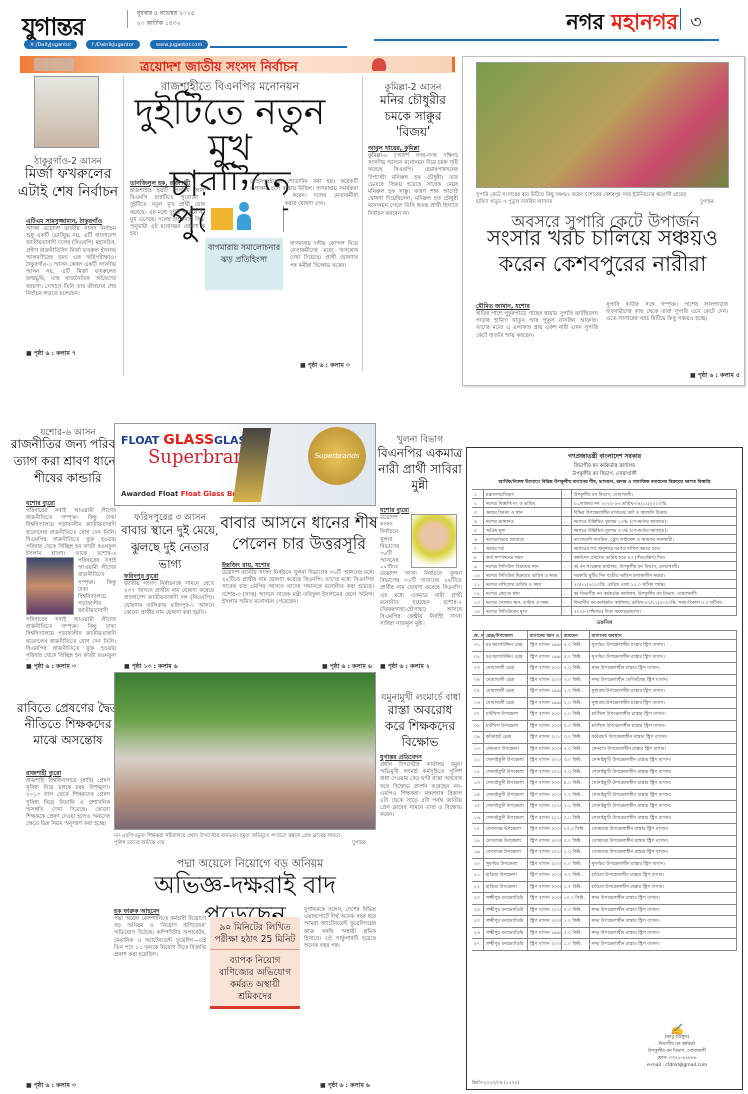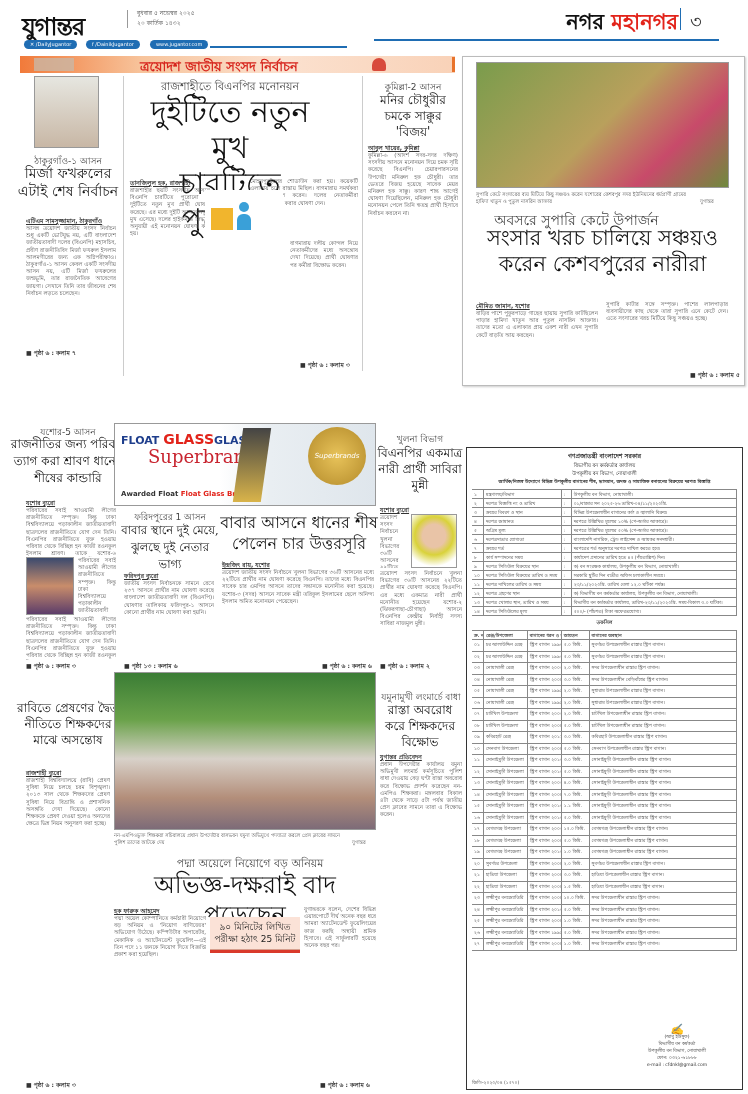--- a/index.html
+++ b/index.html
@@ -49,79 +49,80 @@
 <div class="abs page-sep"></div>
 <div class="abs page-no">৩</div>
 
 <div class="abs banner"></div>
 <div class="abs" style="left:34px;top:58px;width:40px;height:13px;background:#c9b7a5;opacity:.8"></div>
 <div class="abs banner-text">ত্রয়োদশ জাতীয় সংসদ নির্বাচন</div>
 <div class="abs" style="left:372px;top:58px;width:14px;height:13px;background:#d84a3c;border-radius:7px 7px 2px 2px"></div>
 <div class="abs banner-accent"></div>
 
 <div class="abs photo" style="left:34px;top:76px;width:65px;height:72px;background:linear-gradient(#e6e6e0,#c8b7a5)"></div>
-<div class="abs kicker" style="left:18px;top:154px;width:100px">ঠাকুরগাঁও-১ আসন</div>
+<div class="abs kicker" style="left:18px;top:154px;width:100px">ঠাকুরগাঁও-2 আসন</div>
 <div class="abs hd" style="left:14px;top:164px;width:108px;font-size:14px;line-height:18px">মির্জা ফখরুলের এটাই শেষ নির্বাচন</div>
 <div class="abs byline" style="left:26px;top:216px;width:90px">এটিএম সামসুজ্জামান, ঠাকুরগাঁও</div>
 <div class="abs body" style="left:26px;top:225px;width:90px;height:120px;overflow:hidden">আসন্ন ত্রয়োদশ জাতীয় সংসদ নির্বাচন শুধু একটি ভোটযুদ্ধ নয়, এটি বাংলাদেশ জাতীয়তাবাদী দলের (বিএনপি) মহাসচিব, প্রবীণ রাজনীতিবিদ মির্জা ফখরুল ইসলাম আলমগীরের জন্য এক অগ্নিপরীক্ষাও। ঠাকুরগাঁও-১ আসন কেবল একটি সংসদীয় আসন নয়, এটি মির্জা ফখরুলের জন্মভূমি, তার রাজনৈতিক আবেগের জায়গা। সেখানে তিনি তার জীবনের শেষ নির্বাচন লড়তে চলেছেন।</div>
 <div class="abs jump" style="left:26px;top:348px">■ পৃষ্ঠা ৬ : কলাম ৭</div>
 <div class="abs vline" style="left:123px;top:76px;height:300px"></div>
 
 <div class="abs kicker" style="left:150px;top:78px;width:160px;font-size:11px">রাজশাহীতে বিএনপির মনোনয়ন</div>
-<div class="abs hd" style="left:130px;top:94px;width:200px;font-size:30px;line-height:36px">
+<div class="abs hd" style="left:130px;top:94px;width:200px;font-size:36px;line-height:36px">
     <div>দুইটিতে নতুন মুখ</div>
     <div>চারটিতে পুরোনো</div>
   </div>
 <div class="abs byline" style="left:130px;top:178px">তানজিলুল হক, রাজশাহী</div>
 <div class="abs body" style="left:130px;top:187px;width:80px;height:190px;overflow:hidden">রাজশাহীর ছয়টি সংসদীয় আসনে বিএনপি চারটিতে পুরোনো ও দুইটিতে নতুন মুখ প্রার্থী ঘোষণা করেছে। এর মধ্যে দুইটি আসনে নতুন মুখ এসেছে। দলের হাইকমান্ড সিদ্ধান্ত অনুযায়ী এই মনোনয়ন ঘোষণা করা হয়।</div>
 <div class="abs body" style="left:250px;top:178px;width:108px;height:60px;overflow:hidden">মোহনপুরইলের শোডাউন করা হয়। কয়েকটি এলাকায় চলে রাস্তায় মিছিল। বাগমারায় সমর্থকরা আনন্দ মিছিল করেন। দলের নেতাকর্মীরা একযোগে কাজ করার ঘোষণা দেন।</div>
 <div class="abs" style="left:205px;top:190px;width:78px;height:100px;background:#fff">
   <div style="height:48px;background:#fff;position:relative">
     <div class="abs" style="left:6px;top:18px;width:22px;height:22px;background:#f1b52d"></div>
     <div class="abs" style="left:34px;top:12px;width:10px;height:10px;border-radius:50%;background:#3aa0d8"></div>
     <div class="abs" style="left:32px;top:24px;width:14px;height:16px;background:#3aa0d8;border-radius:6px 6px 0 0"></div>
   </div>
+  <div style="background:#d8ecef;height:52px;font-size:8px;text-align:center;line-height:12px;padding-top:4px;font-family:'DejaVu Serif',serif">বাগমারায় সমালোচনার ঝড় প্রতিহিংসা</div>
 </div>
 <div class="abs body" style="left:290px;top:240px;width:68px;height:120px;overflow:hidden">বাগমারায় দলীয় কোন্দল নিয়ে নেতাকর্মীদের মধ্যে অসন্তোষ দেখা দিয়েছে। প্রার্থী ঘোষণার পর কর্মীরা বিক্ষোভ করেন।</div>
 <div class="abs jump" style="left:300px;top:360px">■ পৃষ্ঠা ৬ : কলাম ৩</div>
 <div class="abs vline" style="left:362px;top:76px;height:295px"></div>
 
 <div class="abs kicker" style="left:368px;top:80px;width:90px">কুমিল্লা-2 আসন</div>
 <div class="abs hd" style="left:366px;top:92px;width:94px;font-size:12px;line-height:16px">মনির চৌধুরীর চমকে সাক্কুর 'বিজয়'</div>
 <div class="abs byline" style="left:368px;top:143px">আবুল খায়ের, কুমিল্লা</div>
 <div class="abs body" style="left:368px;top:152px;width:90px;height:226px;overflow:hidden">কুমিল্লা-৬ (আদর্শ সদর-সদর দক্ষিণ) সংসদীয় আসনে মনোনয়ন দিয়ে চমক সৃষ্টি করেছে বিএনপি। চেয়ারপারসনের উপদেষ্টা মনিরুল হক চৌধুরী। তার ভেতরে বিজয় হয়েছে সাবেক মেয়র মনিরুল হক সাক্কু। কারণ শান্ত আগেই ঘোষণা দিয়েছিলেন, মনিরুল হক চৌধুরী মনোনয়ন পেলে তিনি স্বতন্ত্র প্রার্থী হিসাবে নির্বাচন করবেন না।</div>
 
 <div class="abs" style="left:462px;top:56px;width:283px;height:330px;border:1px solid #bbb;box-shadow:1px 1px 2px #ccc"></div>
 <div class="abs photo" style="left:476px;top:62px;width:253px;height:126px;background:linear-gradient(135deg,#7a9c4c,#b9a05c 50%,#c84a6a 75%,#6f8a3d)"></div>
 <div class="abs body" style="left:476px;top:191px;width:210px;font-size:5px;height:14px;overflow:hidden">সুপারি কেটে সংসারের ব্যয় মিটিয়ে কিছু সঞ্চয়ও করেন যশোরের কেশবপুর সদর ইউনিয়নের ধর্মপ্রাণী গ্রামের হামিদা খাতুন ও পুতুল নাসরিন আক্তার</div>
 <div class="abs body" style="left:700px;top:198px;font-size:5px">যুগান্তর</div>
-<div class="abs kicker" style="left:450px;top:209px;width:253px;font-size:14px">অবসরে সুপারি কেটে উপার্জন</div>
+<div class="abs kicker" style="left:479px;top:209px;width:253px;font-size:16px">অবসরে সুপারি কেটে উপার্জন</div>
 <div class="abs hd" style="left:470px;top:225px;width:265px;font-size:21px;line-height:26px">সংসার খরচ চালিয়ে সঞ্চয়ও করেন কেশবপুরের নারীরা</div>
 <div class="abs byline" style="left:476px;top:301px">মৌমিত জামান, যশোর</div>
 <div class="abs body" style="left:476px;top:310px;width:122px;height:66px;overflow:hidden">বাড়ির পাশে পুকুরপাড়ে গাছের ছায়ায় সুপারি কাটছিলেন পাড়ার হামিদা খাতুন আর পুতুল নাসরিন আক্তার। তাদের মতো এ এলাকার প্রায় একশ নারী এখন সুপারি কেটে বাড়তি আয় করছেন।</div>
 <div class="abs body" style="left:606px;top:301px;width:122px;height:66px;overflow:hidden">সুপারি কাটার সঙ্গে সম্পৃক্ত। পাশের লালপাড়ার ব্যবসায়ীদের কাছ থেকে তারা সুপারি এনে কেটে দেন। এতে সংসারের খরচ মিটিয়ে কিছু সঞ্চয়ও হচ্ছে।</div>
 <div class="abs jump" style="left:690px;top:370px">■ পৃষ্ঠা ৬ : কলাম ৫</div>
 
-<div class="abs kicker" style="left:14px;top:425px;width:108px">যশোর-5 আসন</div>
+<div class="abs kicker" style="left:14px;top:425px;width:108px">যশোর-৬ আসন</div>
 <div class="abs hd" style="left:10px;top:436px;width:116px;font-size:12px;line-height:17px">রাজনীতির জন্য পরিবার ত্যাগ করা শ্রাবণ ধানের শীষের কান্ডারি</div>
 <div class="abs byline" style="left:26px;top:498px">যশোর ব্যুরো</div>
 <div class="abs body" style="left:26px;top:507px;width:90px;height:50px;overflow:hidden">পরিবারের সবাই আওয়ামী লীগের রাজনীতিতে সম্পৃক্ত। কিন্তু ঢাকা বিশ্ববিদ্যালয়ে পড়াকালীন জাতীয়তাবাদী ছাত্রদলের রাজনীতিতে যোগ দেন তিনি। বিএনপির রাজনীতিতে যুক্ত হওয়ায় পরিবার থেকে বিচ্ছিন্ন হন কাজী রওনকুল ইসলাম শ্রাবণ। তাকে যশোর-৬ (কেশবপুর) আসনে প্রার্থী করেছে বিএনপি।</div>
 <div class="abs photo" style="left:26px;top:557px;width:48px;height:58px;background:linear-gradient(#3b4a6e,#c98d6b 50%,#5c3d6a)"></div>
 <div class="abs body" style="left:78px;top:557px;width:38px;height:56px;overflow:hidden">পরিবারের সবাই আওয়ামী লীগের রাজনীতিতে সম্পৃক্ত। কিন্তু ঢাকা বিশ্ববিদ্যালয়ে পড়াকালীন জাতীয়তাবাদী ছাত্রদলের রাজনীতিতে যোগ দেন তিনি। বিএনপির রাজনীতিতে যুক্ত হওয়ায় পরিবার থেকে বিচ্ছিন্ন হন কাজী রওনকুল ইসলাম শ্রাবণ। তাকে যশোর-৬ (কেশবপুর) আসনে প্রার্থী করেছে বিএনপি।</div>
 <div class="abs body" style="left:26px;top:616px;width:90px;height:44px;overflow:hidden">পরিবারের সবাই আওয়ামী লীগের রাজনীতিতে সম্পৃক্ত। কিন্তু ঢাকা বিশ্ববিদ্যালয়ে পড়াকালীন জাতীয়তাবাদী ছাত্রদলের রাজনীতিতে যোগ দেন তিনি। বিএনপির রাজনীতিতে যুক্ত হওয়ায় পরিবার থেকে বিচ্ছিন্ন হন কাজী রওনকুল ইসলাম শ্রাবণ। তাকে যশোর-৬ (কেশবপুর) আসনে প্রার্থী করেছে বিএনপি।</div>
 <div class="abs jump" style="left:26px;top:661px">■ পৃষ্ঠা ৬ : কলাম ৩</div>
 
 <div class="abs" style="left:114px;top:423px;width:262px;height:83px;border:1px solid #999;background:linear-gradient(90deg,#fff 0,#fff 40%,#e9eef2 60%,#dfe6ec 100%)"></div>
 <div class="abs" style="left:121px;top:431px;font-size:11px;font-weight:bold"><span style="color:#1e3e8c">FLOAT </span><span style="color:#e2231a;font-size:14px">GLASS</span><span style="color:#1e3e8c">GLASS</span></div>
 <div class="abs" style="left:148px;top:446px;font-family:'DejaVu Serif',serif;font-size:18px;color:#c8242f">Superbrands</div>
 <div class="abs" style="left:121px;top:490px;font-size:7px;font-weight:bold"><span style="color:#333">Awarded Float </span><span style="color:#e2231a">Float Glass Brand</span></div>
 <div class="abs" style="left:238px;top:428px;width:28px;height:74px;background:linear-gradient(#444,#d9b44a);transform:skewX(-8deg)"></div>
 <div class="abs" style="left:308px;top:427px;width:58px;height:58px;border-radius:50%;background:radial-gradient(#e8c35a,#b38a2a);font-size:7px;color:#fff;text-align:center;line-height:58px;font-style:italic">Superbrands</div>
 
-<div class="abs kicker" style="left:125px;top:510px;width:90px">ফরিদপুরের 1 আসন</div>
+<div class="abs kicker" style="left:125px;top:510px;width:90px">ফরিদপুরের ৩ আসন</div>
 <div class="abs hd" style="left:120px;top:522px;width:100px;font-size:11.5px;line-height:17px">বাবার স্থানে দুই মেয়ে, ঝুলছে দুই নেতার ভাগ্য</div>
 <div class="abs byline" style="left:124px;top:571px">ফরিদপুর ব্যুরো</div>
 <div class="abs body" style="left:124px;top:580px;width:90px;height:78px;overflow:hidden">জাতীয় সংসদ নির্বাচনকে সামনে রেখে ২৩৭ আসনে প্রার্থীর নাম ঘোষণা করেছে বাংলাদেশ জাতীয়তাবাদী দল (বিএনপি)। ঘোষণার তালিকায় ফরিদপুর-১ আসনে কোনো প্রার্থীর নাম ঘোষণা করা হয়নি।</div>
 <div class="abs jump" style="left:124px;top:661px">■ পৃষ্ঠা ১৩ : কলাম ৬</div>
 
 <div class="abs hd" style="left:220px;top:512px;width:158px;font-size:16px;line-height:21px">বাবার আসনে ধানের শীষ পেলেন চার উত্তরসূরি</div>
 <div class="abs byline" style="left:222px;top:560px">ইন্দ্রজিৎ রায়, যশোর</div>
 <div class="abs body" style="left:222px;top:569px;width:152px;height:88px;overflow:hidden">ত্রয়োদশ জাতীয় সংসদ নির্বাচনে খুলনা বিভাগের ৩৬টি আসনের মধ্যে ২২টিতে প্রার্থীর নাম ঘোষণা করেছে বিএনপি। তাদের মধ্যে বিএনপির সাবেক চার এমপির আসনে তাদের সন্তানকে মনোনীত করা হয়েছে। যশোর-৩ (সদর) আসনে সাবেক মন্ত্রী তরিকুল ইসলামের ছেলে অনিন্দ্য ইসলাম অমিত মনোনয়ন পেয়েছেন।</div>
 <div class="abs jump" style="left:322px;top:661px">■ পৃষ্ঠা ৬ : কলাম ৬</div>
 
@@ -146,20 +147,21 @@
 <div class="abs hd" style="left:376px;top:702px;width:88px;font-size:12px;line-height:16px">রাস্তা অবরোধ করে শিক্ষকদের বিক্ষোভ</div>
 <div class="abs byline" style="left:380px;top:752px">যুগান্তর প্রতিবেদন</div>
 <div class="abs body" style="left:380px;top:761px;width:82px;height:326px;overflow:hidden">প্রধান উপদেষ্টার কার্যালয় যমুনা অভিমুখী লংমার্চ কর্মসূচিতে পুলিশ বাধা দেওয়ায় বেড় ঘণ্টা রাস্তা অবরোধ করে বিক্ষোভ প্রদর্শন করেছেন নন-এমপিও শিক্ষকরা। মঙ্গলবার বিকাল ৪টা থেকে সাড়ে ৫টা পর্যন্ত জাতীয় প্রেস ক্লাবের সামনে তারা এ বিক্ষোভ করেন।</div>
 
 <div class="abs kicker" style="left:150px;top:855px;width:200px;font-size:11px">পদ্মা অয়েলে নিয়োগে বড় অনিয়ম</div>
 <div class="abs hd" style="left:112px;top:870px;width:266px;font-size:24px;line-height:30px">অভিজ্ঞ-দক্ষরাই বাদ পড়েছেন</div>
 <div class="abs byline" style="left:114px;top:906px">হক ফারুক আহমেদ</div>
 <div class="abs body" style="left:114px;top:915px;width:92px;height:170px;overflow:hidden">পদ্মা অয়েল কোম্পানিতে কর্মচারী নিয়োগে বড় অনিয়ম ও 'নিয়োগ বাণিজ্যের' অভিযোগ উঠেছে। কম্পিউটার অপারেটর, মেকানিক ও অ্যাটেনডেন্ট ফুয়েলিং—এই তিন পদে ১১ জনকে নিয়োগ দিতে বিজ্ঞপ্তি প্রকাশ করা হয়েছিল।</div>
 <div class="abs quotes" style="left:210px;top:917px;width:90px">
   <div class="quote">৯০ মিনিটের লিখিত পরীক্ষা হঠাৎ 25 মিনিট</div>
+  <div class="quote" style="border-bottom:none">ব্যাপক নিয়োগ বাণিজ্যের অভিযোগ কর্মরত অস্থায়ী শ্রমিকদের</div>
 </div>
 <div class="abs body" style="left:304px;top:906px;width:72px;height:170px;overflow:hidden">যুগান্তরকে বলেন, দেশের বিভিন্ন এয়ারপোর্টে দীর্ঘ অনেক বছর ধরে আমরা অ্যাটেনডেন্ট ফুয়েলিংয়ের কাজ করছি অস্থায়ী শ্রমিক হিসাবে। এই সার্কুলারটি হয়েছে অনেক বছর পর।</div>
 <div class="abs jump" style="left:320px;top:1080px">■ পৃষ্ঠা ৬ : কলাম ৬</div>
 
 <div class="abs table-box" style="left:466px;top:447px;width:277px;height:643px">
   <div style="text-align:center;padding-top:3px">
     <div style="font-size:6px;font-weight:bold">গণপ্রজাতন্ত্রী বাংলাদেশ সরকার</div>
     <div style="font-size:5px">বিভাগীয় বন কর্মকর্তার কার্যালয়</div>
     <div style="font-size:5px">উপকূলীয় বন বিভাগ, নোয়াখালী</div>
     <div style="font-size:4.5px;font-weight:bold;padding:1px 4px">আর্থিক/নিজস্ব উদ্যোগে বিভিন্ন উপকূলীয় বাগানের শীষ, ভাসমান, অদক্ষ ও সামাজিক বনায়নের বিক্রয়ের দরপত্র বিজ্ঞপ্তি</div>

